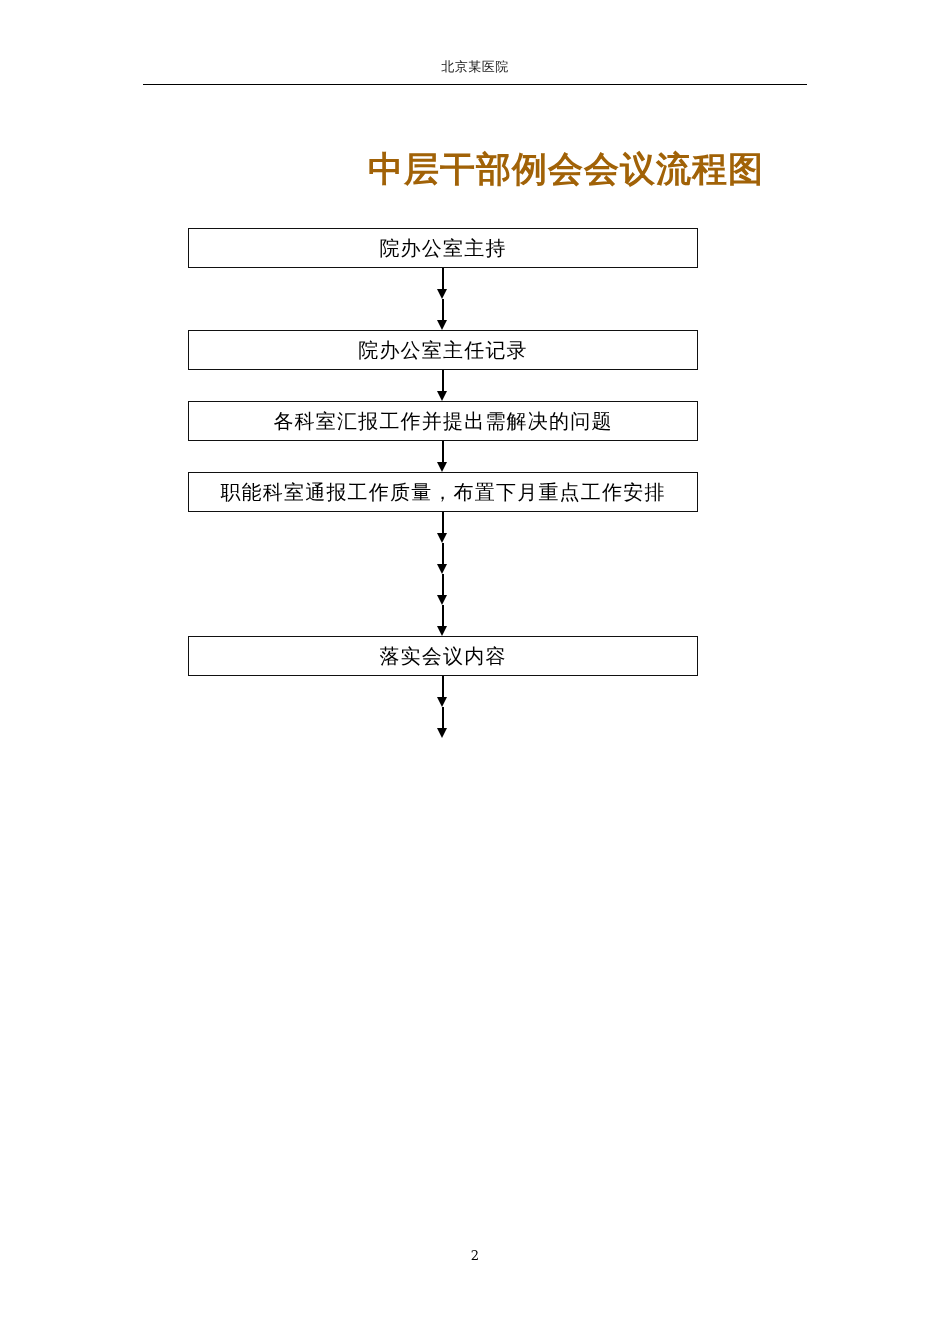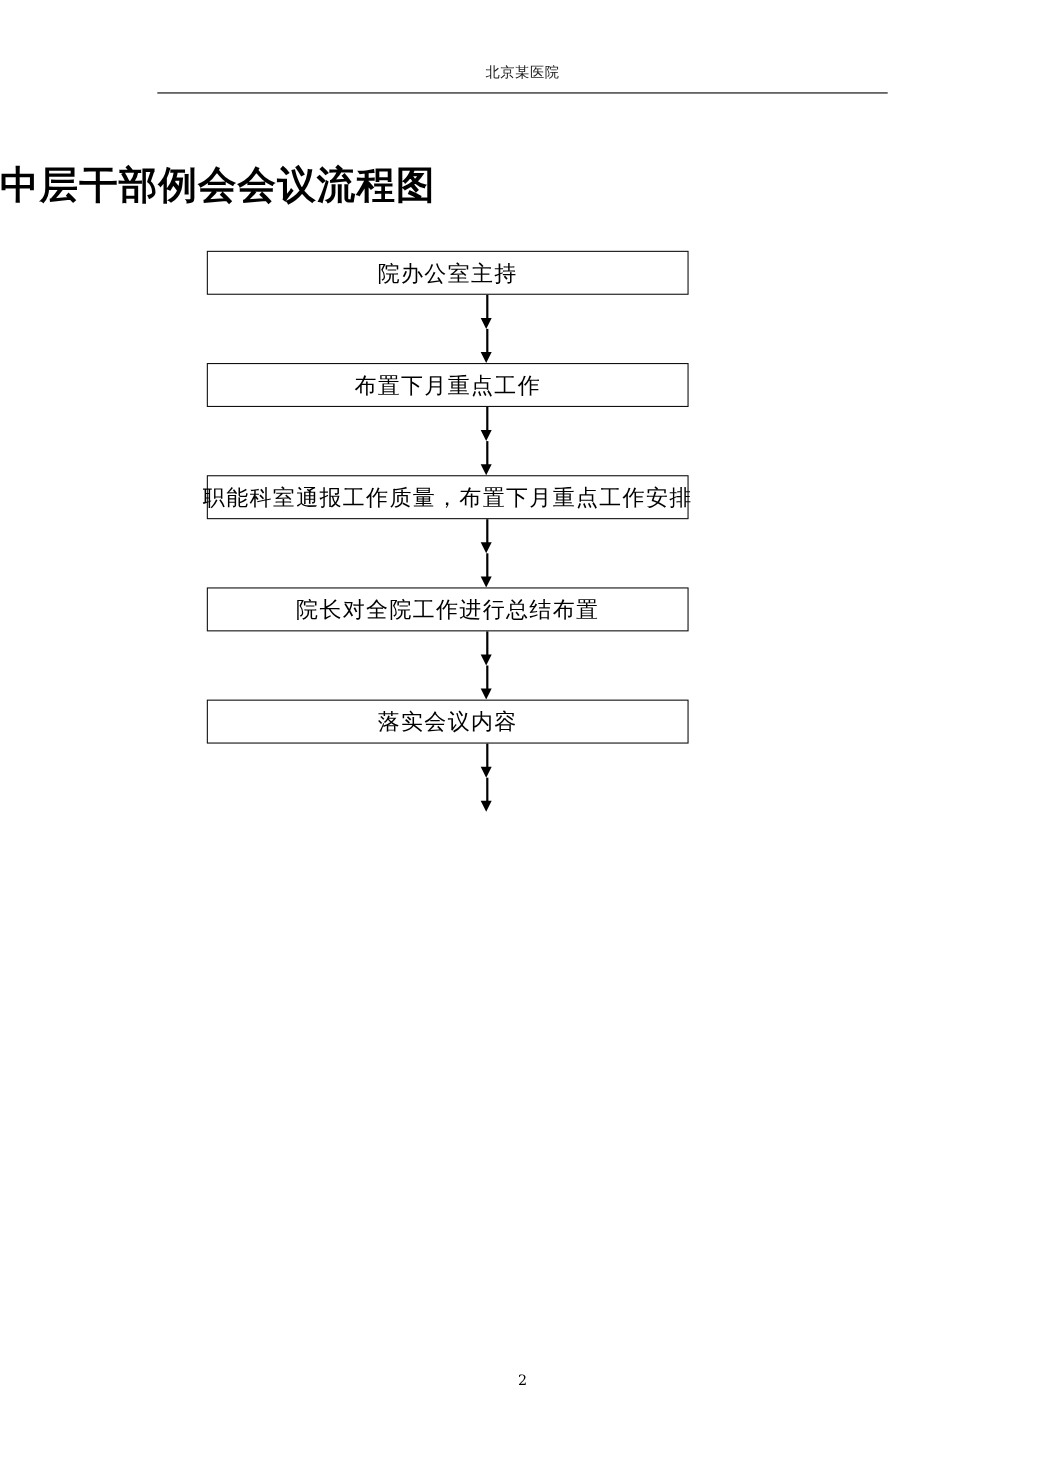--- a/index.html
+++ b/index.html
@@ -51,42 +51,42 @@
     height: 0;
     border-top: 1.6px solid #000000;
   }
 
   
   .doc-title {
     position: absolute;
     left: 0;
     top: 123px;
     width: 764px;
-    text-align: left;
+    text-align: right;
     font-family: "DejaVu Sans", "Liberation Sans", sans-serif;
     font-weight: bold;
     font-size: 35px;
     line-height: 46px;
     letter-spacing: 1px;
-    color: #000000;
+    color: #a16207;
     white-space: nowrap;
   }
 
   
   .flow {
     position: absolute;
     left: 188px;
     top: 228px;
     width: 510px;
   }
 
   .flow-node {
     position: relative;
     box-sizing: border-box;
-    width: 438px;
+    width: 510px;
     height: 40px;
     border: 1.5px solid #111111;
     background: #ffffff;
     display: flex;
     align-items: center;
     justify-content: center;
   }
 
   .flow-node-label {
     font-family: "DejaVu Serif", "Liberation Serif", serif;
@@ -153,44 +153,44 @@
       </div>
       <div class="flow-connector">
         <span class="stem"></span>
         <span class="head"></span>
       </div>
       <div class="flow-connector">
         <span class="stem"></span>
         <span class="head"></span>
       </div>
       <div class="flow-node">
-        <span class="flow-node-label">布置下月重点工作</span>
-      </div>
-      <div class="flow-connector">
-        <span class="stem"></span>
-        <span class="head"></span>
+        <span class="flow-node-label">院办公室主任记录</span>
+      </div>
+      <div class="flow-connector">
+        <span class="stem"></span>
+        <span class="head"></span>
+      </div>
+      <div class="flow-node">
+        <span class="flow-node-label">各科室汇报工作并提出需解决的问题</span>
       </div>
       <div class="flow-connector">
         <span class="stem"></span>
         <span class="head"></span>
       </div>
       <div class="flow-node">
         <span class="flow-node-label">职能科室通报工作质量，布置下月重点工作安排</span>
       </div>
       <div class="flow-connector">
         <span class="stem"></span>
         <span class="head"></span>
       </div>
       <div class="flow-connector">
         <span class="stem"></span>
         <span class="head"></span>
       </div>
-      <div class="flow-node">
-        <span class="flow-node-label">院长对全院工作进行总结布置</span>
-      </div>
       <div class="flow-connector">
         <span class="stem"></span>
         <span class="head"></span>
       </div>
       <div class="flow-connector">
         <span class="stem"></span>
         <span class="head"></span>
       </div>
       <div class="flow-node">
         <span class="flow-node-label">落实会议内容</span>

